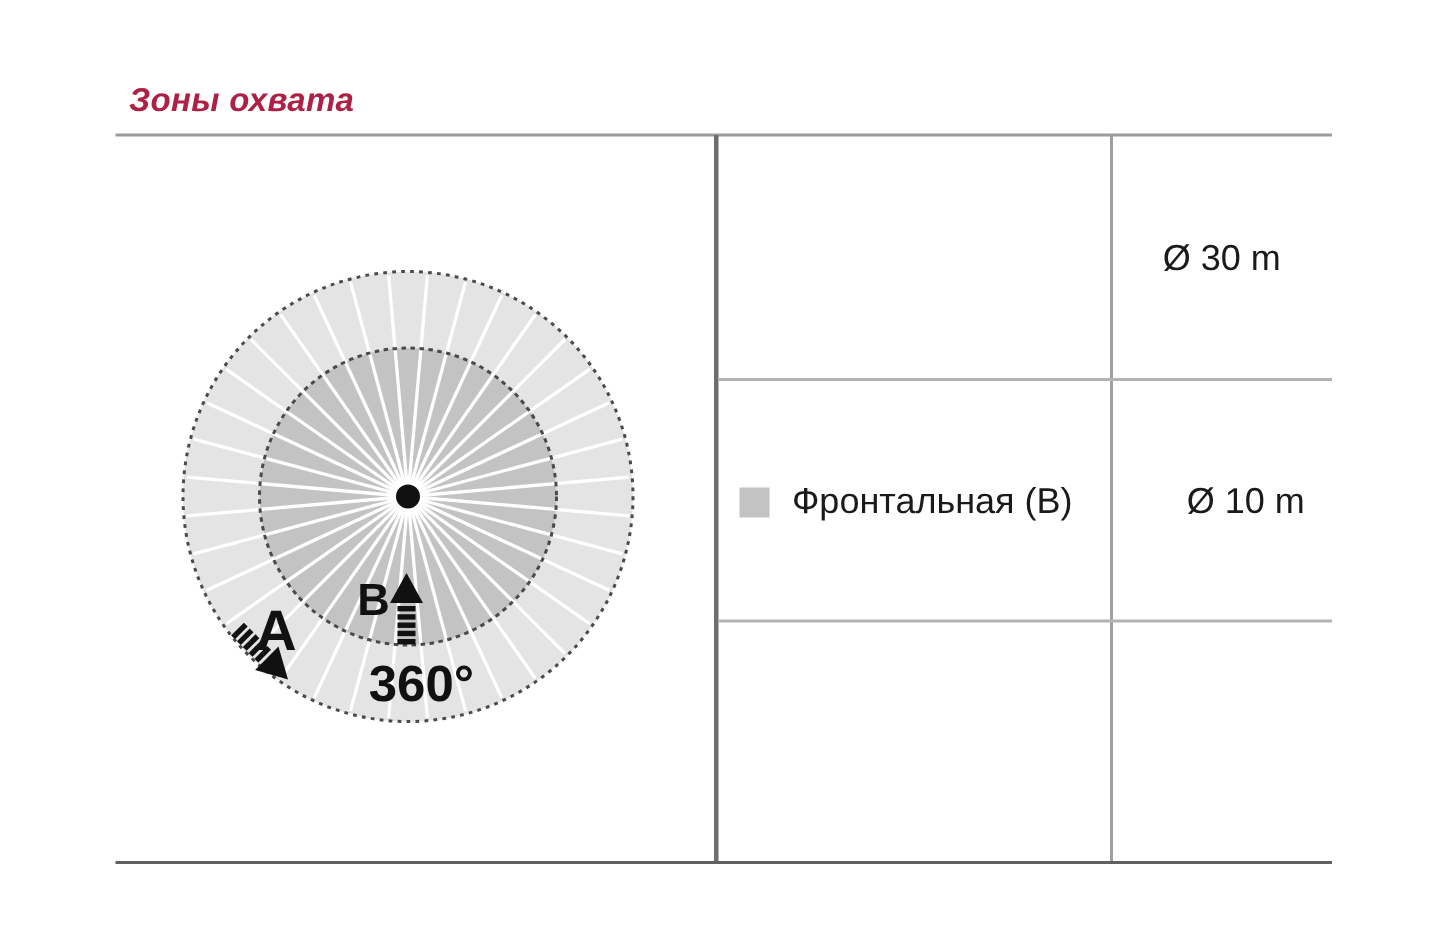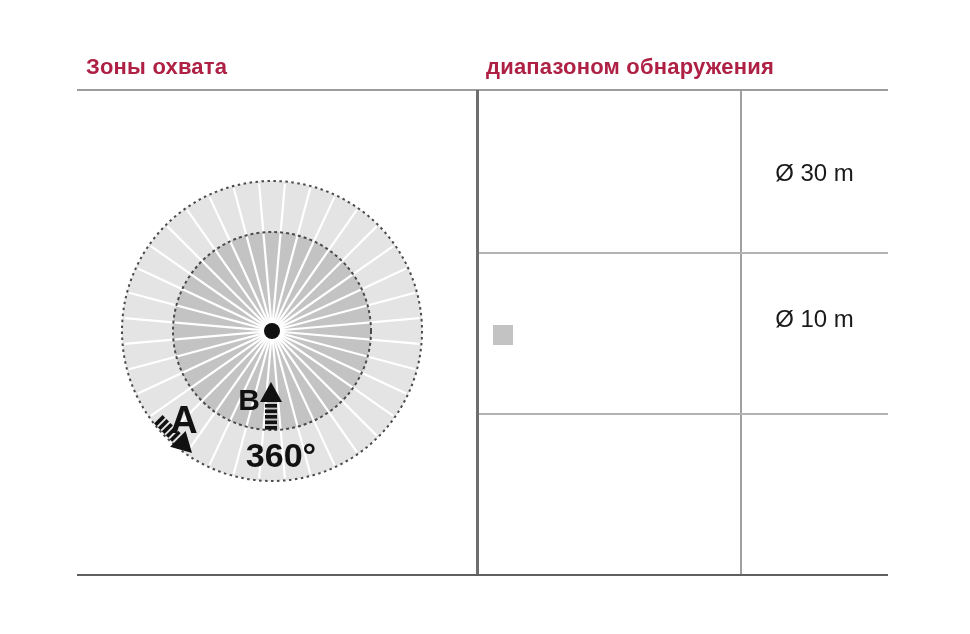--- a/index.html
+++ b/index.html
@@ -45,29 +45,28 @@
   .swatch{width:20px;height:20px;flex:0 0 auto;}
   .legend-label{
     font-size:24px;color:#1a1a1a;white-space:nowrap;line-height:26px;
   }
   .cell-value{
     position:absolute;left:741px;width:147px;height:26px;
     text-align:center;font-size:24px;color:#1a1a1a;line-height:26px;
     white-space:nowrap;
   }
   .cell-value-1{top:160px;}
-  .cell-value-2{top:306px;}
+  .cell-value-2{top:322px;padding-left:16px;}
 </style>
 </head>
 <body>
 
 <div class="page">
 
-  <div class="heading heading-left" style="color: rgb(174, 33, 68);">Зоны охвата</div>
-  <div class="heading heading-right" style="color: rgb(174, 33, 68);">диапазоном обнаружения</div>
+  <div class="heading heading-left" style="color: rgb(174, 33, 68); font-style: italic;">Зоны охвата</div>
 
   <div class="rule rule-top"></div>
   <div class="rule divider-main"></div>
   <div class="rule divider-col"></div>
   <div class="rule row-sep row-sep-1"></div>
   <div class="rule row-sep row-sep-2"></div>
   <div class="rule rule-bottom"></div>
 
   <svg class="diagram-svg" width="400" height="484" viewBox="0 0 400 484">
 
@@ -138,16 +137,17 @@
 
     <text class="diagram-label" x="107" y="342" font-size="38" text-anchor="middle">A</text>
     <text class="diagram-label" x="172" y="319" font-size="30" text-anchor="middle">B</text>
     <text class="diagram-label" x="204" y="376" font-size="34" text-anchor="middle">360°</text>
   </svg>
 
   <div class="cell-value cell-value-1">Ø 30 m</div>
 
   <div class="legend-row legend-row-2">
     <span class="swatch" style="background: rgb(195, 195, 195);"></span>
+    <span class="legend-label">Фронтальная (В)</span>
   </div>
   <div class="cell-value cell-value-2">Ø 10 m</div>
 
 </div>
 
 </body></html>

